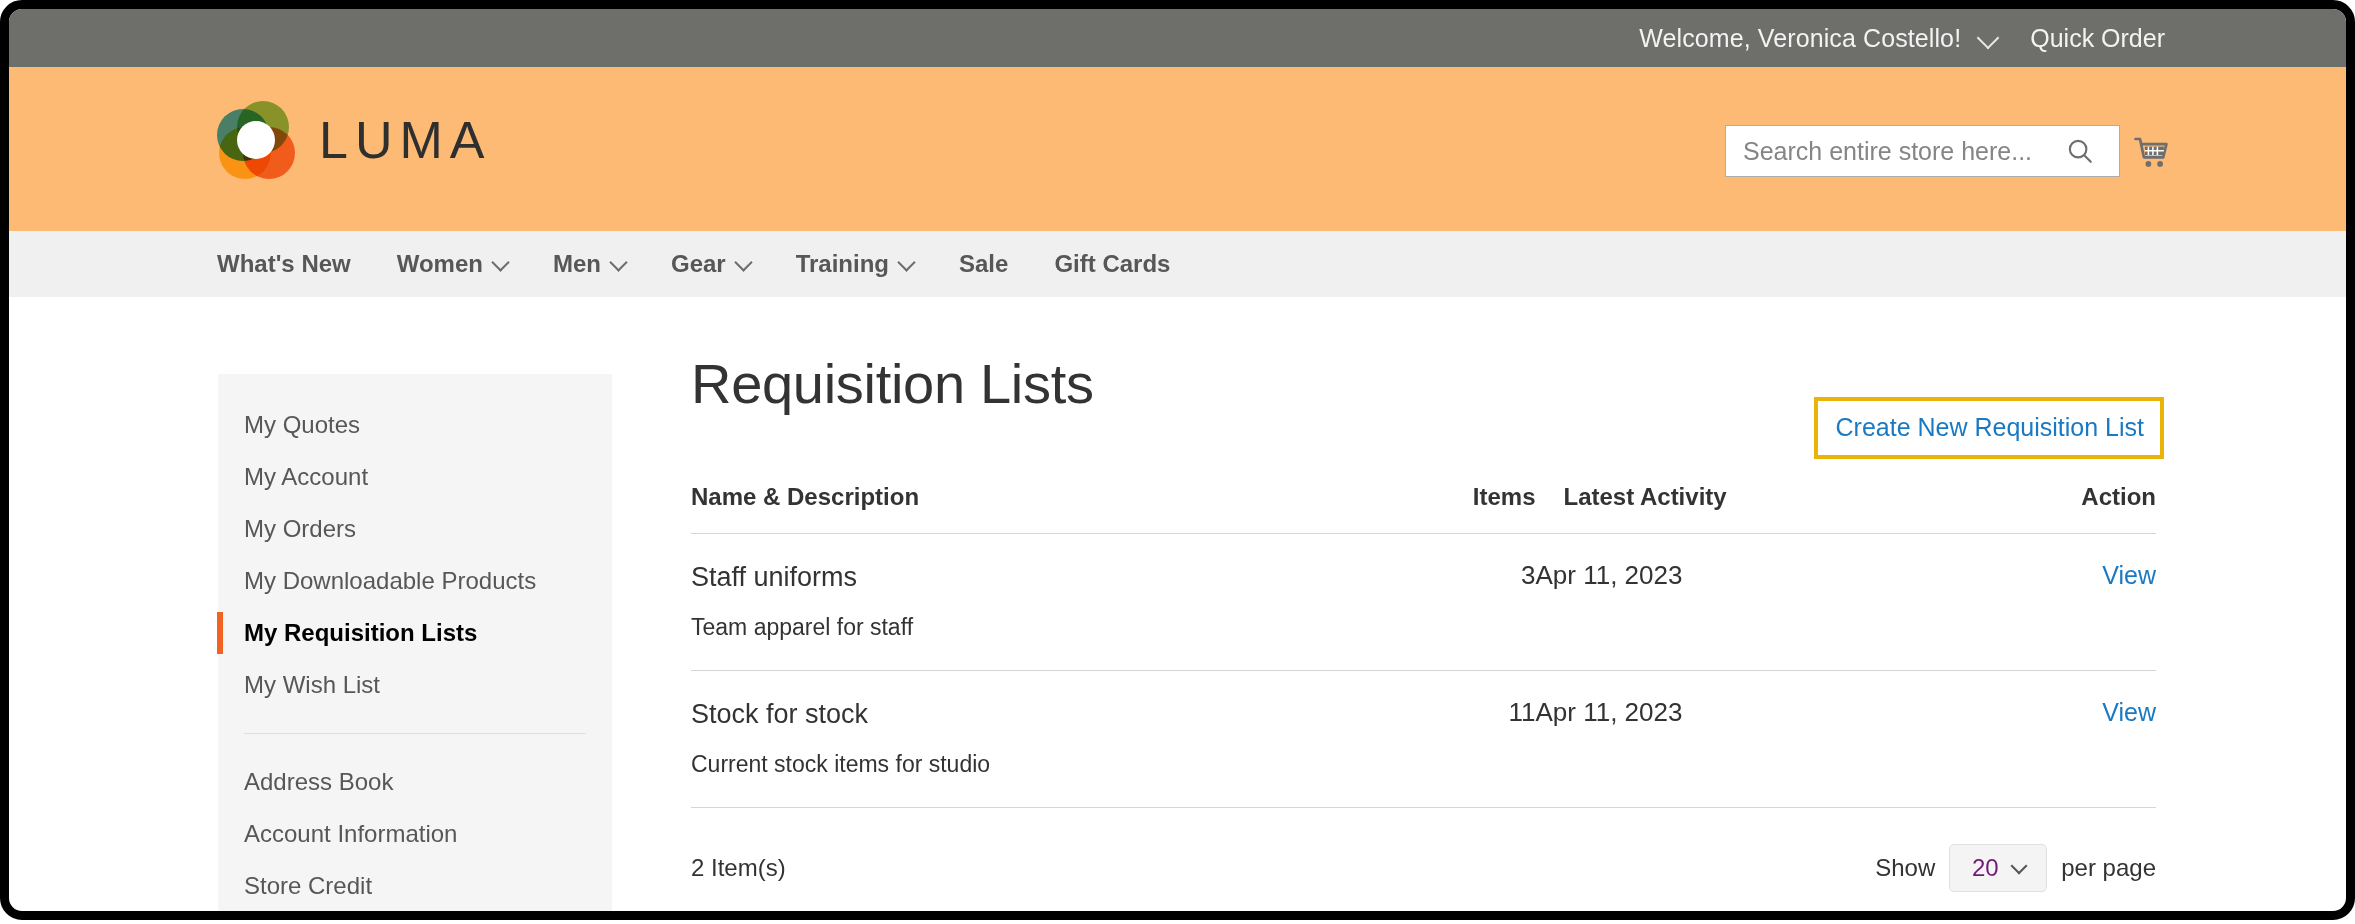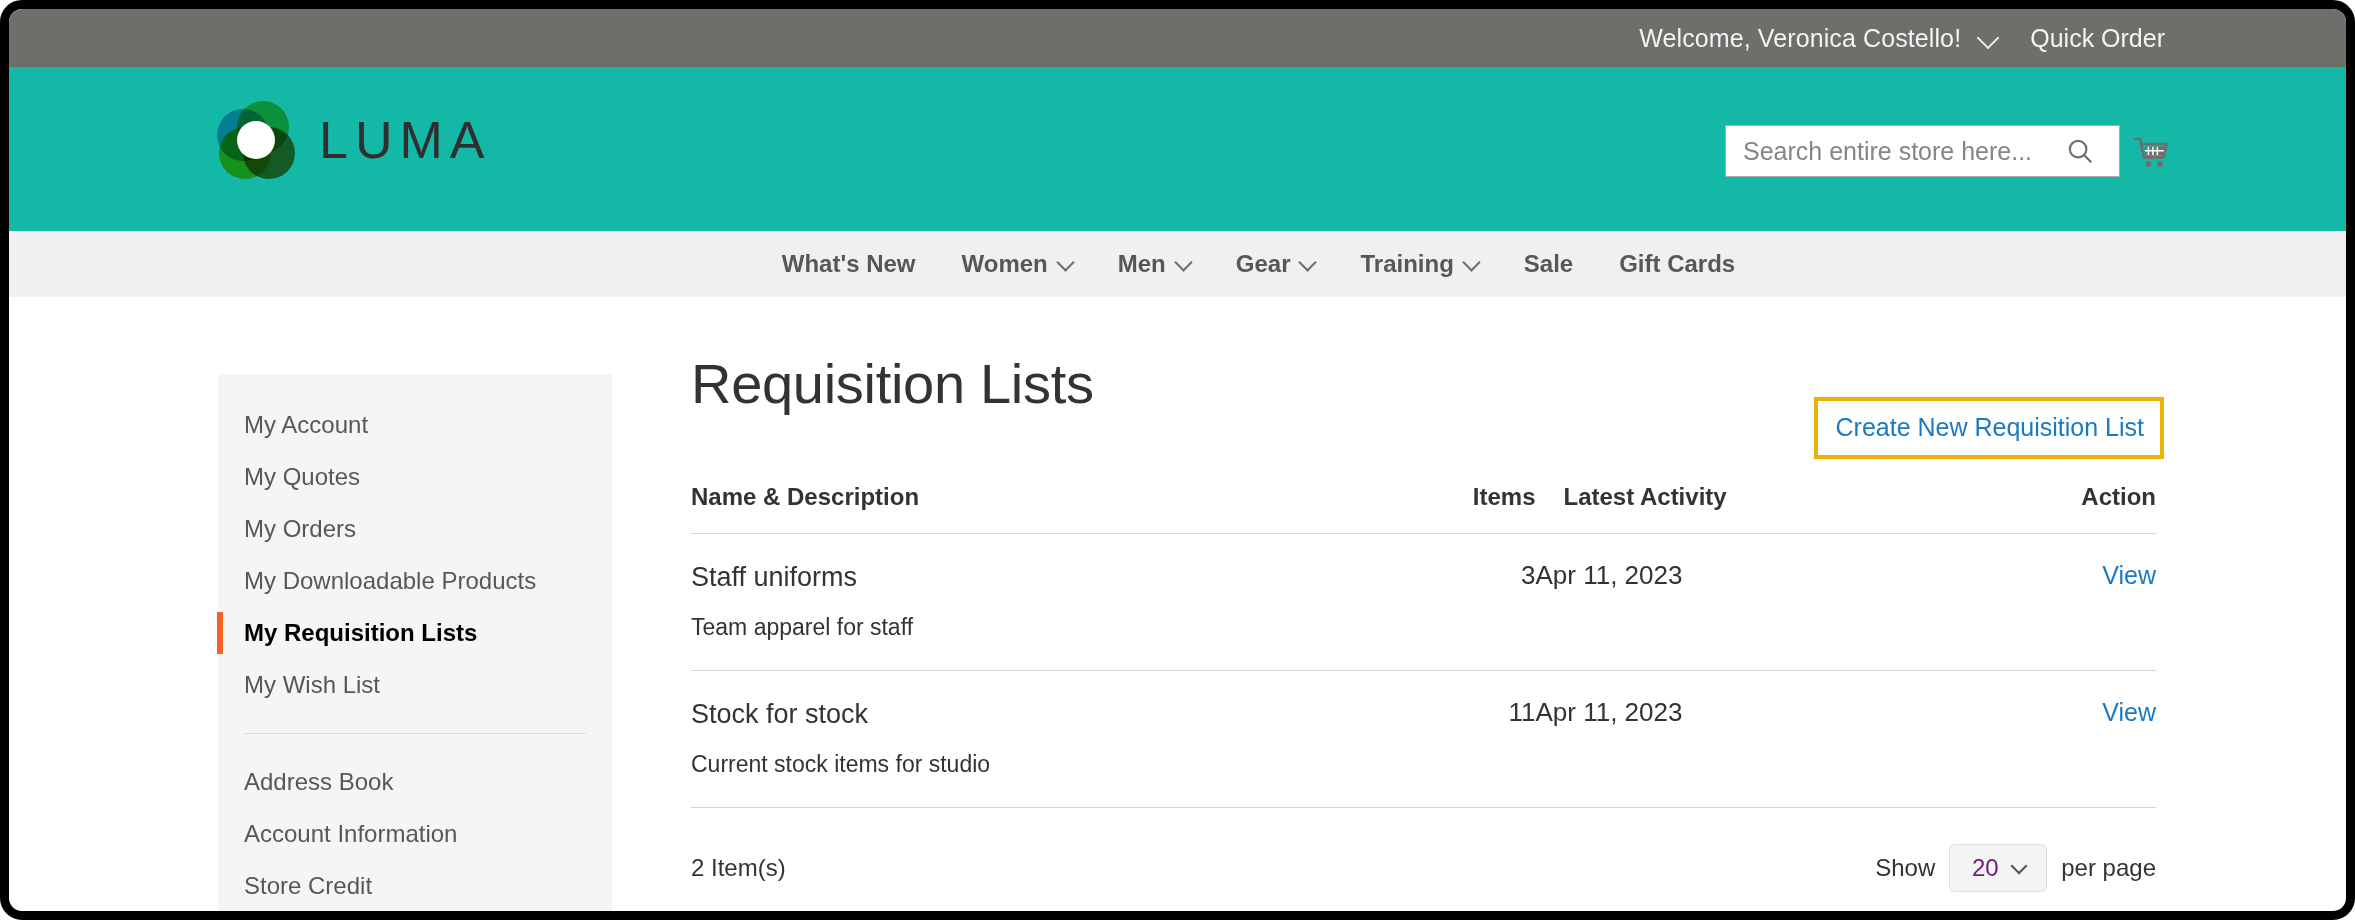--- a/index.html
+++ b/index.html
@@ -59,21 +59,21 @@
     white-space: nowrap;
     text-decoration: none;
   }
 
   
   .header {
     position: absolute;
     left: 0; top: 58px;
     width: 100%;
     height: 164px;
-    background: #14b8a6;
+    background: #fdba74;
   }
   .logo-wrap {
     position: absolute;
     left: 208px;
     top: 34px;
     display: flex;
     align-items: center;
   }
   .logo-mark {
     position: relative;
@@ -149,21 +149,20 @@
   .navbar {
     position: absolute;
     left: 0; top: 222px;
     width: 100%;
     height: 66px;
     background: #f0f0f0;
     display: flex;
     align-items: center;
     box-sizing: border-box;
     padding-left: 208px;
-    justify-content: center;
   }
   .nav-item {
     display: flex;
     align-items: center;
     margin-right: 46px;
     font-size: 24px;
     font-weight: bold;
     color: #575757;
     white-space: nowrap;
     cursor: pointer;
@@ -403,22 +402,22 @@
     </div>
     <div class="nav-item">
       <span>Sale</span>
     </div>
     <div class="nav-item">
       <span>Gift Cards</span>
     </div>
   </div>
 
   <div class="sidebar">
+    <div class="side-item">My Quotes</div>
     <div class="side-item">My Account</div>
-    <div class="side-item">My Quotes</div>
     <div class="side-item">My Orders</div>
     <div class="side-item">My Downloadable Products</div>
     <div class="side-item active">My Requisition Lists</div>
     <div class="side-item">My Wish List</div>
 
     <div class="side-div"></div>
 
     <div class="side-item">Address Book</div>
     <div class="side-item">Account Information</div>
     <div class="side-item">Store Credit</div>

